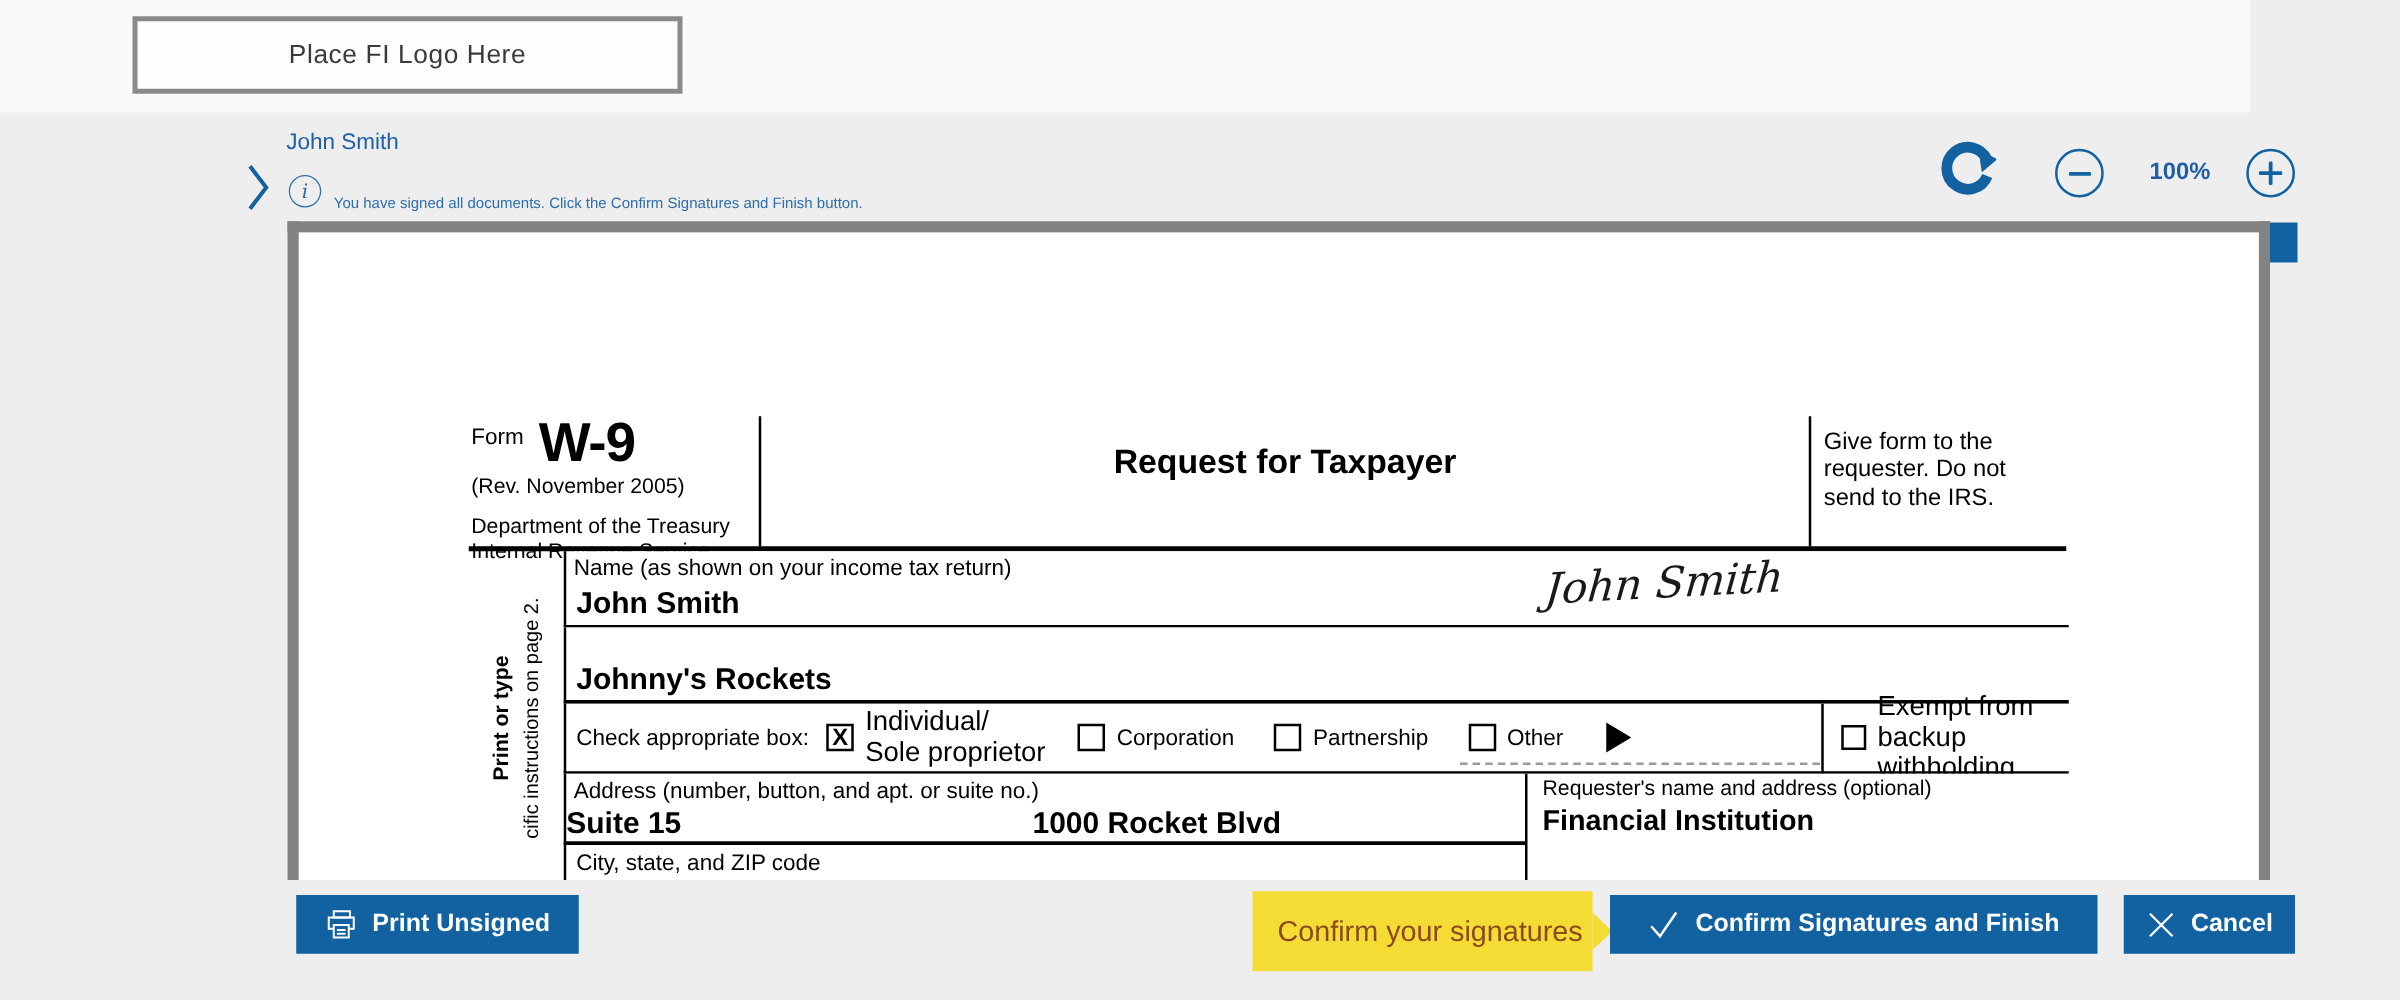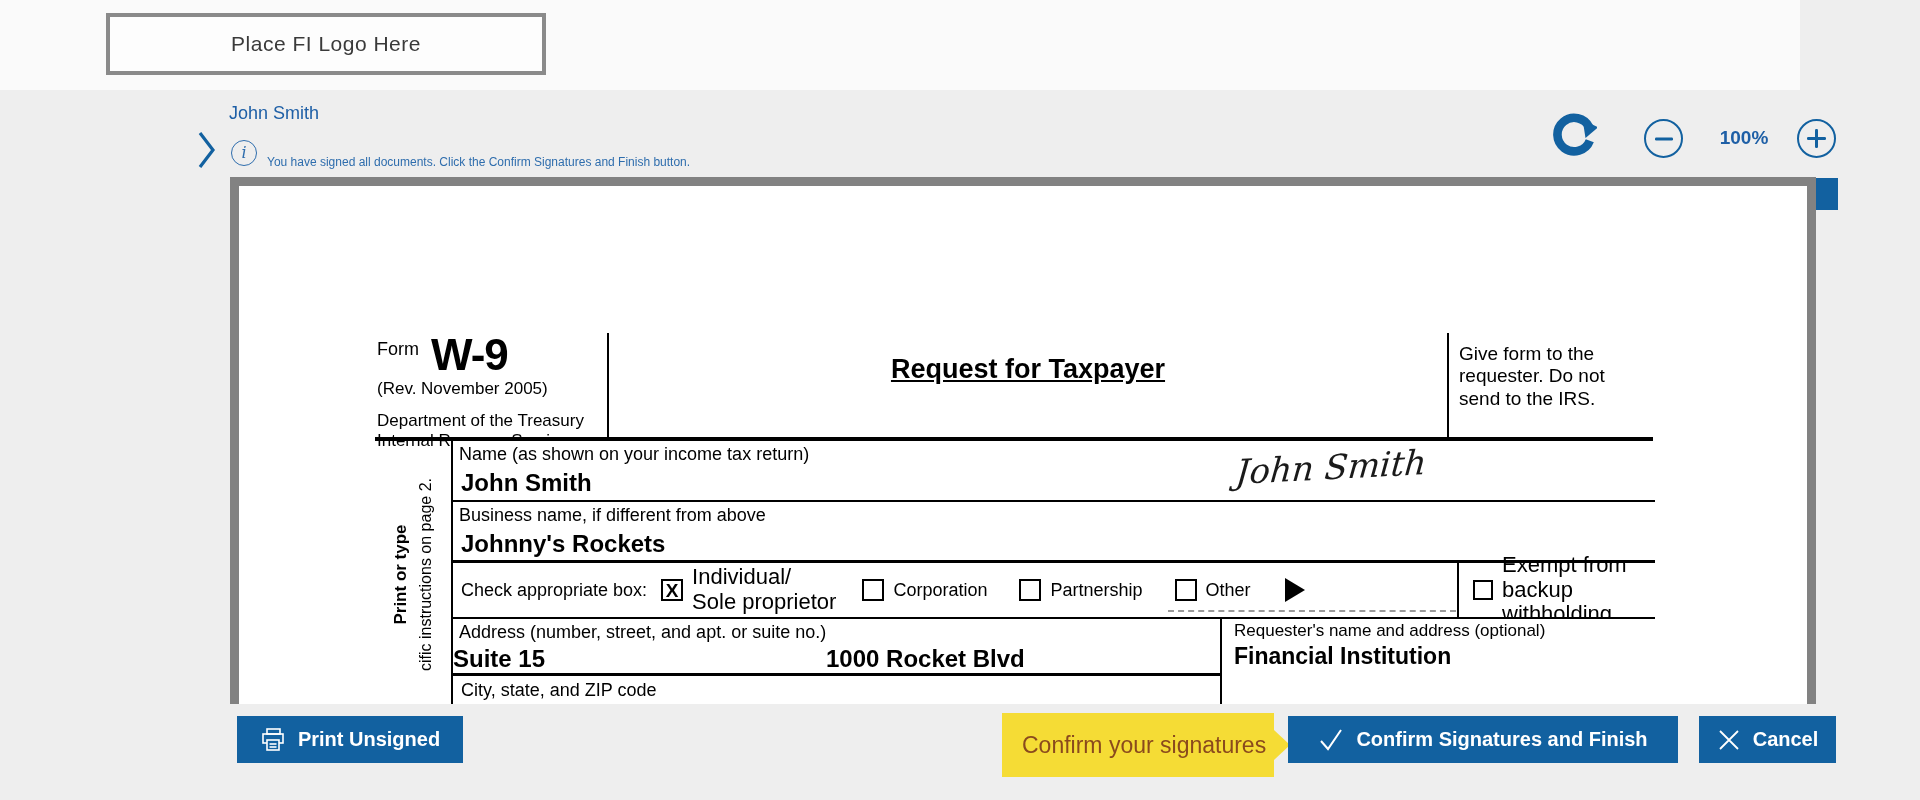--- a/index.html
+++ b/index.html
@@ -64,21 +64,21 @@
   .scroll-thumb{position:absolute;left:1816px;top:178px;width:22px;height:32px;background:var(--accent-blue);cursor:pointer;}
 
   
   .f-header{position:absolute;left:136px;top:147px;width:1278px;height:108px;border-bottom:4px solid #000;display:flex;}
   .f-h-left{width:234px;border-right:2px solid #000;padding:0 4px 0 2px;}
   .f-formline{display:flex;}
   .f-form-word{font-size:18px;margin-right:12px;margin-top:6px;}
   .f-w9{font-size:44px;font-weight:bold;letter-spacing:-1px;line-height:1;}
   .f-rev{font-size:17px;margin-top:2px;}
   .f-dept{font-size:17px;line-height:1.2;margin-top:12px;}
-  .f-h-title{flex:1;text-align:center;font-weight:bold;font-size:27px;line-height:1.22;padding-top:20px;text-decoration:underline;}
+  .f-h-title{flex:1;text-align:center;font-weight:bold;font-size:27px;line-height:1.22;padding-top:20px;}
   .f-h-give{width:206px;border-left:2px solid #000;font-size:19px;line-height:1.18;padding:10px 2px 0 10px;}
 
   .f-side{position:absolute;left:150px;top:259px;width:60px;height:259px;overflow:visible;}
   .f-side-inner{
     position:absolute;top:0;left:0;width:259px;height:60px;
     transform:rotate(-90deg) translateX(-100%);transform-origin:0 0;
     text-align:center;font-size:16px;line-height:1.45;white-space:nowrap;
   }
   .f-side-bold{font-weight:bold;font-size:17px;}
 
@@ -204,21 +204,20 @@
         </div>
       </div>
 
       <div class="f-row row-name">
         <span class="f-label lbl-pos">Name (as shown on your income tax return)</span>
         <span class="f-value val-pos">John Smith</span>
         <span class="sig">John Smith</span>
       </div>
 
       <div class="f-row row-business">
-        <span class="f-label lbl-pos">Business name, if different from above</span>
         <span class="f-value val-pos">Johnny's Rockets</span>
       </div>
 
       <div class="f-row row-check">
         <span class="check-word">Check appropriate box:</span>
         <span class="cb">
           <span class="cb-x">X</span>
         </span>
         <span class="cb-lab two">
           <span>Individual/</span><br>
@@ -236,21 +235,21 @@
 
       <div class="f-row cell-exempt" style="border-left:2px solid #000;">
         <span class="cb" style="width:20px;height:20px;"></span>
         <span class="cb-lab two" style="margin-right:0;">
           <span>Exempt from backup</span><br>
           <span>withholding</span>
         </span>
       </div>
 
       <div class="f-row row-address">
-        <span class="f-label lbl-pos">Address (number, street, and apt. or suite no.)</span>
+        <span class="f-label lbl-pos">Address (number, button, and apt. or suite no.)</span>
         <span class="f-value addr-v1">Suite 15</span>
         <span class="f-value addr-v2">1000 Rocket Blvd</span>
       </div>
 
       <div class="f-row row-city">
         <span class="f-label">City, state, and ZIP code</span>
       </div>
 
       <div class="f-row cell-requester">
         <span class="req-lbl">Requester's name and address (optional)</span>

